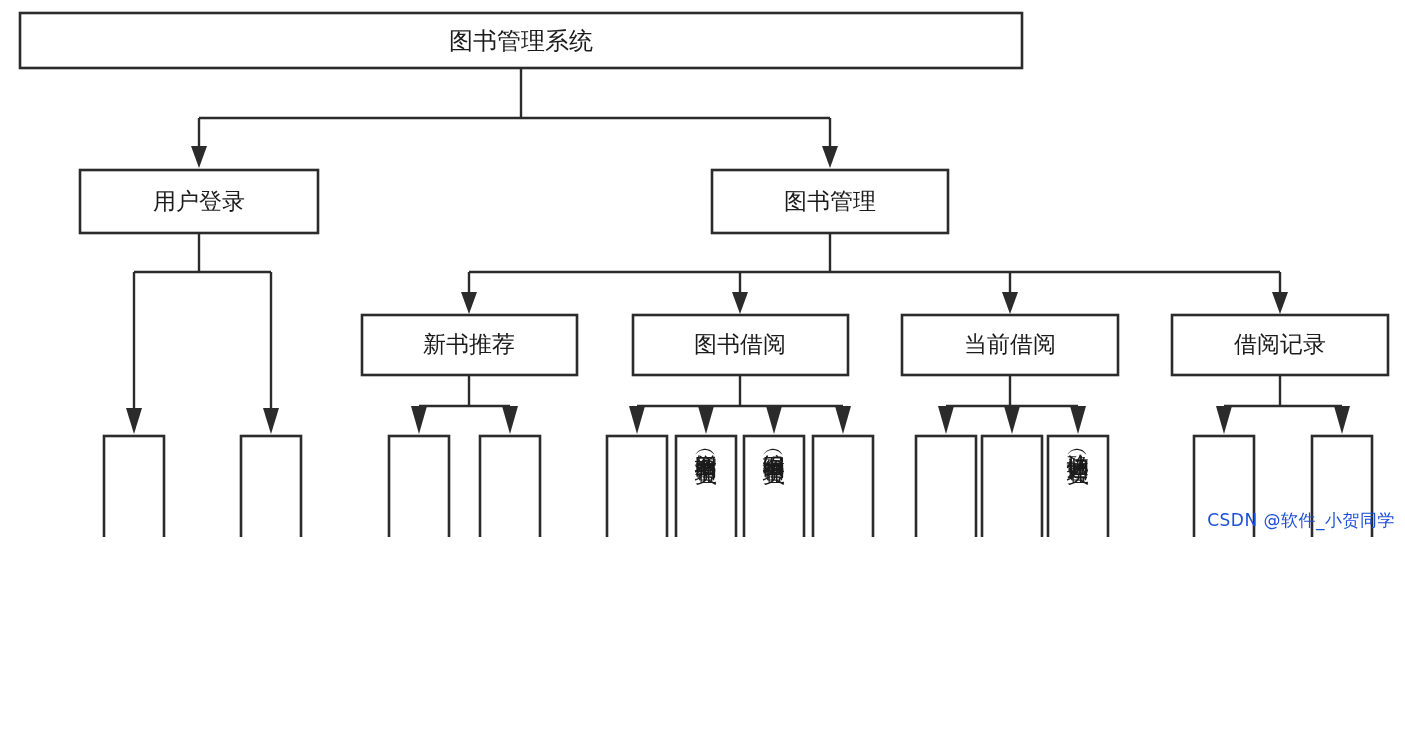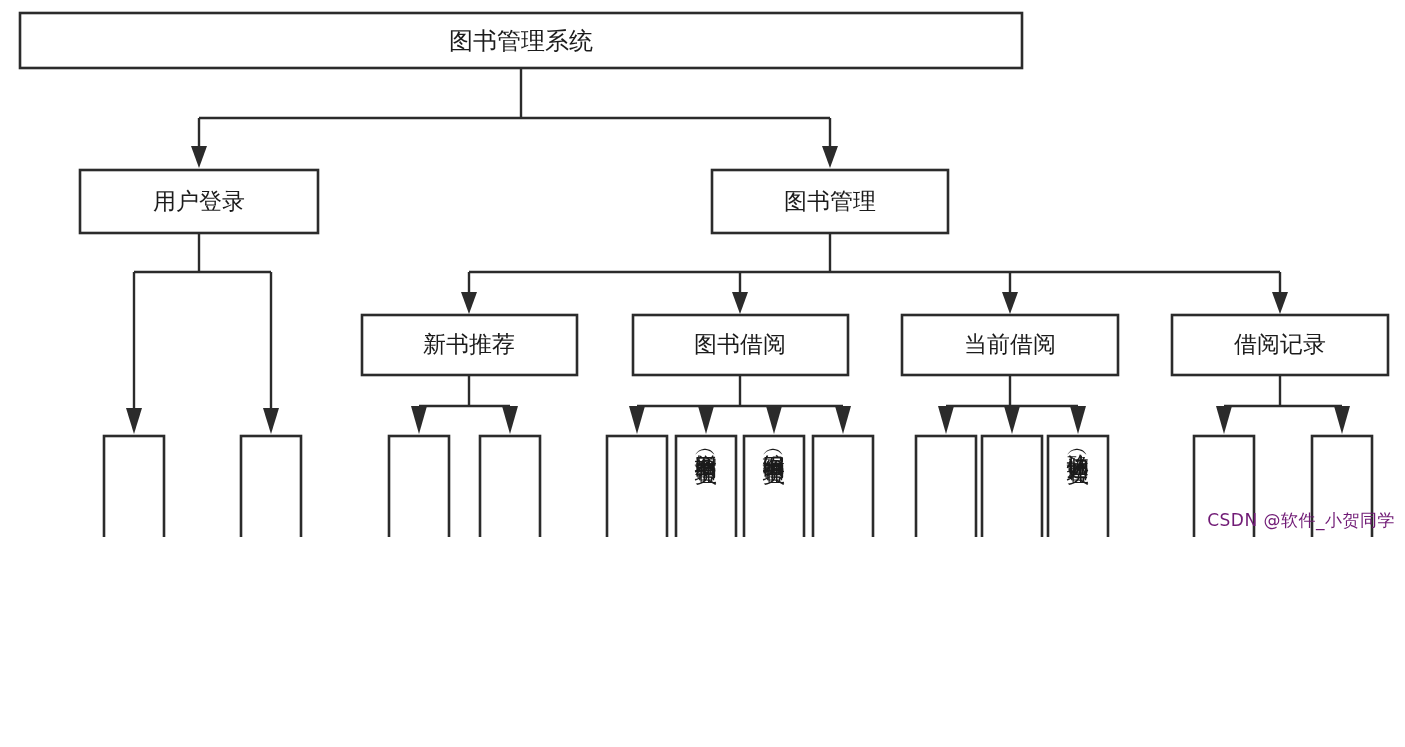--- a/index.html
+++ b/index.html
@@ -73,21 +73,21 @@
     color: #1b1b1b;
     white-space: nowrap;
     text-align: center;
   }
   .watermark {
     position: absolute;
     right: 10px;
     bottom: 5px;
     font-family: "DejaVu Sans", "Liberation Sans", sans-serif;
     font-size: 17px;
-    color: #701a75;
+    color: #1d4ed8;
     letter-spacing: 0.5px;
     white-space: nowrap;
     pointer-events: none;
   }
 </style>
 </head>
 <body>
 
 <div id="diagram-root">
 

